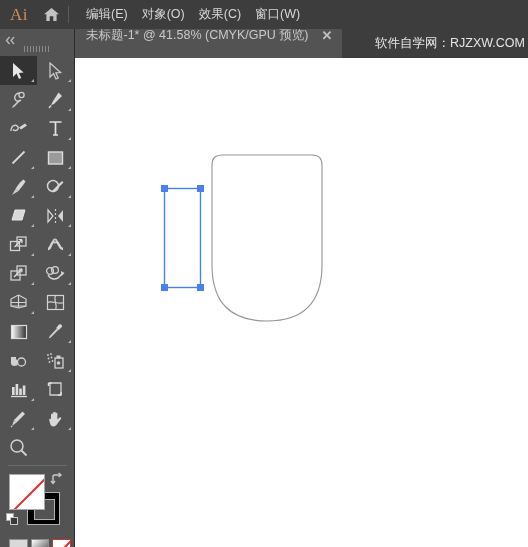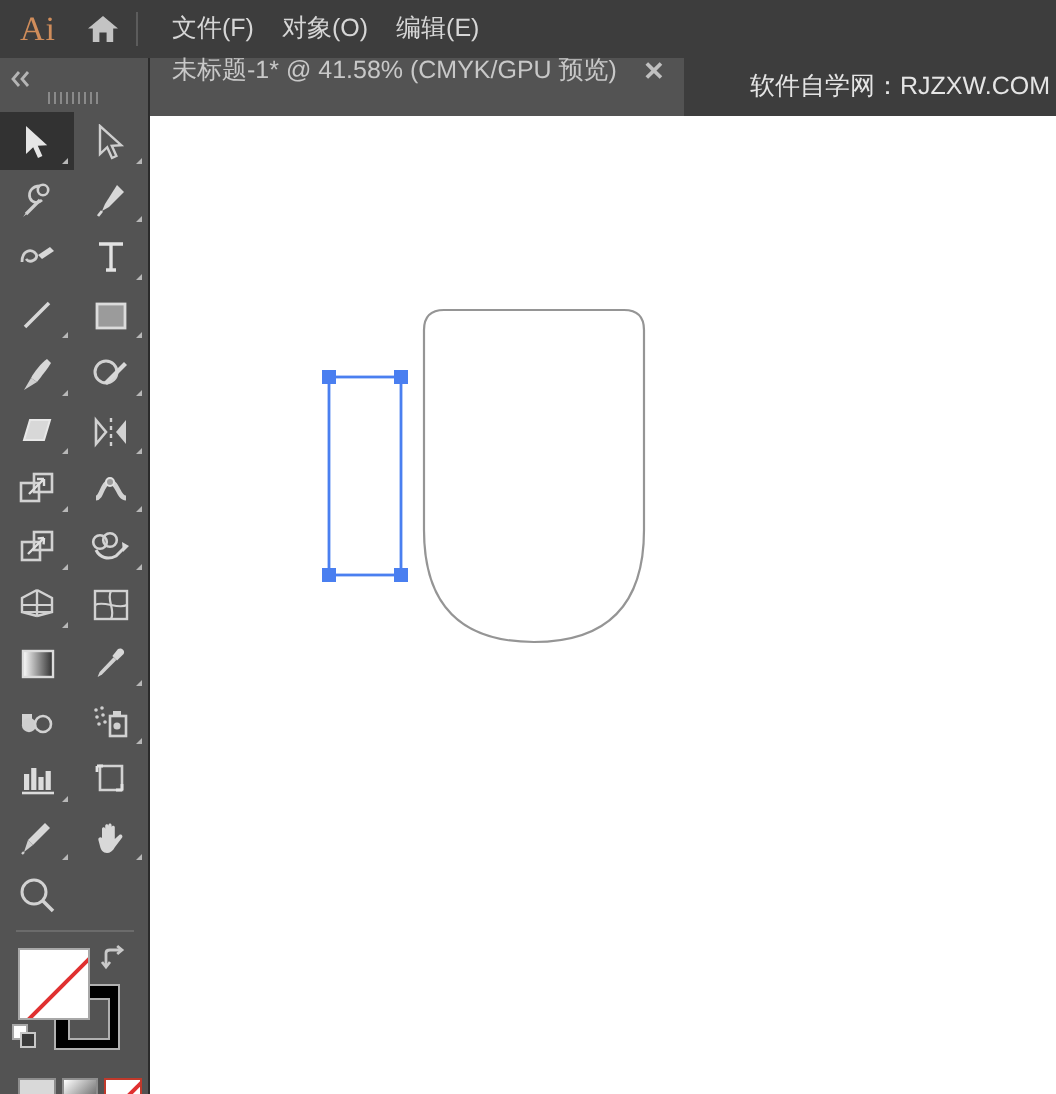--- a/index.html
+++ b/index.html
@@ -265,23 +265,24 @@
 
   <div id="menubar">
     <div class="ai-logo">Ai</div>
     <div class="home-icon">
       <svg width="17" height="15" viewBox="0 0 17 15">
         <path d="M8.5 1 L16 7.2 L13.6 7.2 L13.6 14 L10.3 14 L10.3 9.3 L6.7 9.3 L6.7 14 L3.4 14 L3.4 7.2 L1 7.2 Z" fill="#c3c3c3"></path>
       </svg>
     </div>
     <div class="menu-divider"></div>
     <div class="menu-items">
-      <div class="menu-item">文件(F)</div>
+      <div class="menu-item">编辑(E)</div>
       <div class="menu-item">对象(O)</div>
-      <div class="menu-item">编辑(E)</div>
+      <div class="menu-item">效果(C)</div>
+      <div class="menu-item">窗口(W)</div>
     </div>
   </div>
 
   <div id="tabbar">
     <div id="doc-tab">
       <span id="doc-tab-title">未标题-1* @ 41.58% (CMYK/GPU 预览)</span>
       <span id="doc-tab-close">✕</span>
     </div>
     <div id="watermark">软件自学网：RJZXW.COM</div>
   </div>

